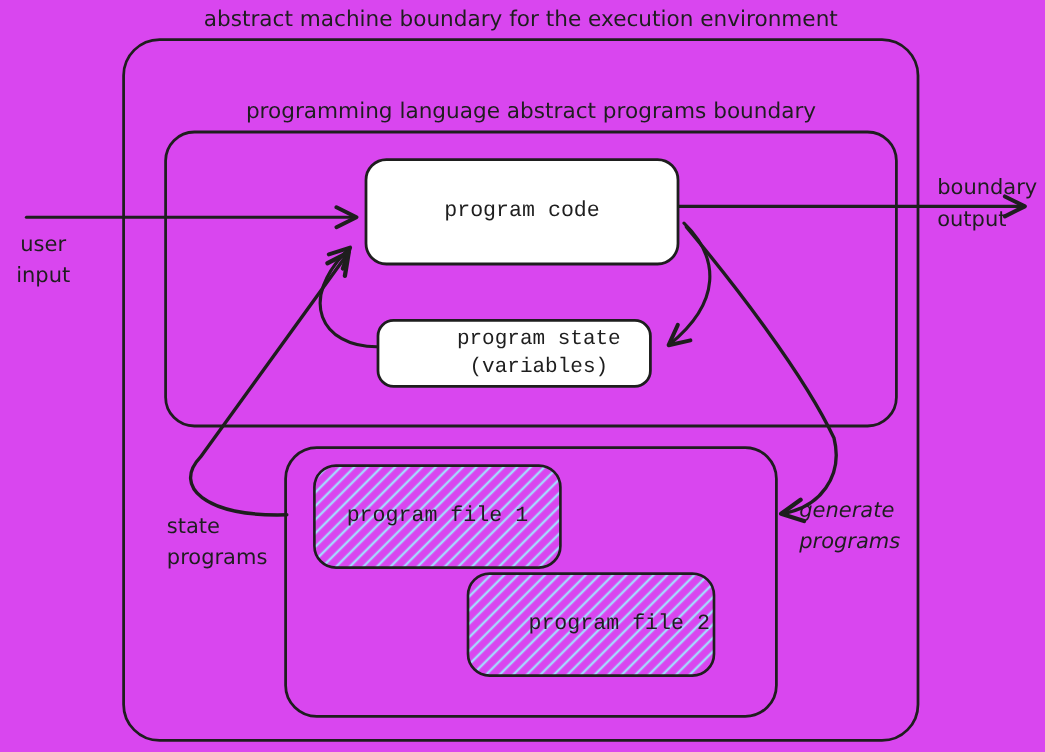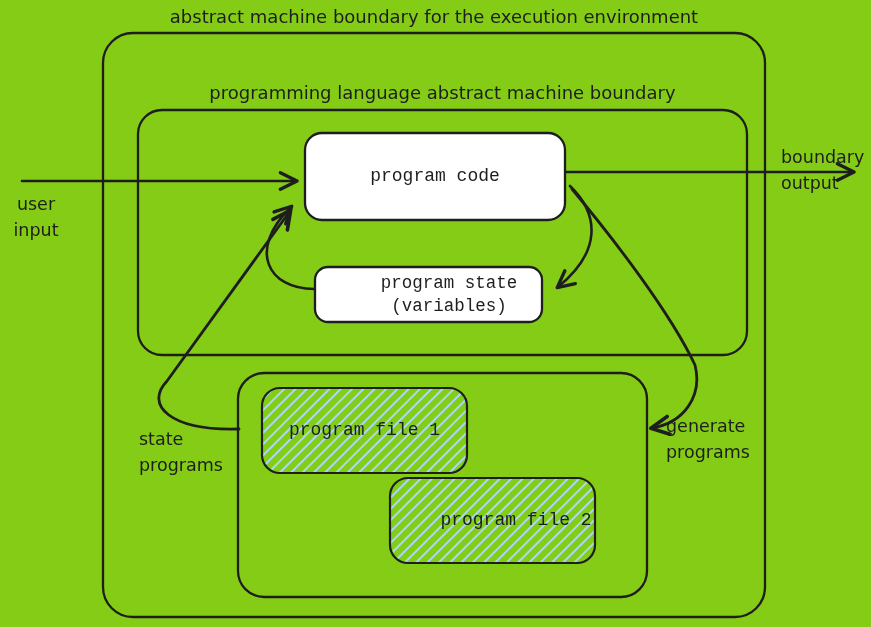--- a/index.html
+++ b/index.html
@@ -1,20 +1,20 @@
 <!DOCTYPE html>
 <html><head>
 <meta charset="utf-8">
 <style>
   html, body { margin: 0; padding: 0; background: #ffffff; }
   .canvas {
     position: relative;
     width: 871px;
     height: 627px;
-    background: #84cc16;
+    background: #d946ef;
     font-family: "DejaVu Sans", "Liberation Sans", sans-serif;
     color: #1e1e1e;
     overflow: hidden;
   }
   .canvas svg { position: absolute; left: 0; top: 0; }
   .lbl {
     position: absolute;
     font-size: 17.5px;
     line-height: 26px;
     color: #1e1e1e;
@@ -61,21 +61,21 @@
 
     <path d="M 22 181 L 296 181" fill="none" stroke="#1e1e1e" stroke-width="2.6" stroke-linecap="round" marker-end="url(#arrow)"></path>
     <path d="M 566 172 L 853 172" fill="none" stroke="#1e1e1e" stroke-width="2.6" stroke-linecap="round" marker-end="url(#arrow)"></path>
     <path d="M 570 186 C 600 215, 601 252, 558 287" fill="none" stroke="#1e1e1e" stroke-width="2.6" stroke-linecap="round" marker-end="url(#arrow)"></path>
     <path d="M 314 289 C 268 289, 247 250, 291 207" fill="none" stroke="#1e1e1e" stroke-width="2.6" stroke-linecap="round" marker-end="url(#arrow)"></path>
     <path d="M 239 429 C 170 431, 144 405, 167 381 L 290 211" fill="none" stroke="#1e1e1e" stroke-width="2.8" stroke-linecap="round" stroke-linejoin="round" marker-end="url(#arrow)"></path>
     <path d="M 572 189 C 612 237, 670 312, 695 365 C 703 397, 683 423, 652 428" fill="none" stroke="#1e1e1e" stroke-width="2.8" stroke-linecap="round" marker-end="url(#arrow)"></path>
   </svg>
 
   <div class="lbl title" style="left:103px; top:5px; width:662px;">abstract machine boundary for the execution environment</div>
-  <div class="lbl title" style="left:138px; top:81px; width:609px;">programming language abstract machine boundary</div>
+  <div class="lbl title" style="left:138px; top:81px; width:609px;">programming language abstract programs boundary</div>
 
   <div class="boxlbl" style="left:305px; top:133px; width:260px; height:87px;">program code</div>
 
   <div class="boxlbl" style="left:315px; top:267px; width:268px; height:55px; font-size:17.5px;">
     <div>program state</div>
     <div>(variables)</div>
   </div>
 
   <div class="boxlbl" style="left:262px; top:388px; width:205px; height:85px;border-radius:15px;">program file 1</div>
   <div class="boxlbl" style="left:400px; top:478px; width:232px; height:85px;">program file 2</div>
@@ -89,18 +89,18 @@
   <div class="lbl" style="left:781px; top:144px;">
     <div>boundary</div>
     <div>output</div>
   </div>
 
   <div class="lbl" style="left:139px; top:426px;">
     <div>state</div>
     <div>programs</div>
   </div>
 
-  <div class="lbl" style="left:666px; top:413px;">
+  <div class="lbl" style="left:666px; top:413px;font-style:italic;">
     <div>generate</div>
     <div>programs</div>
   </div>
 
 </div>
 
 </body></html>

